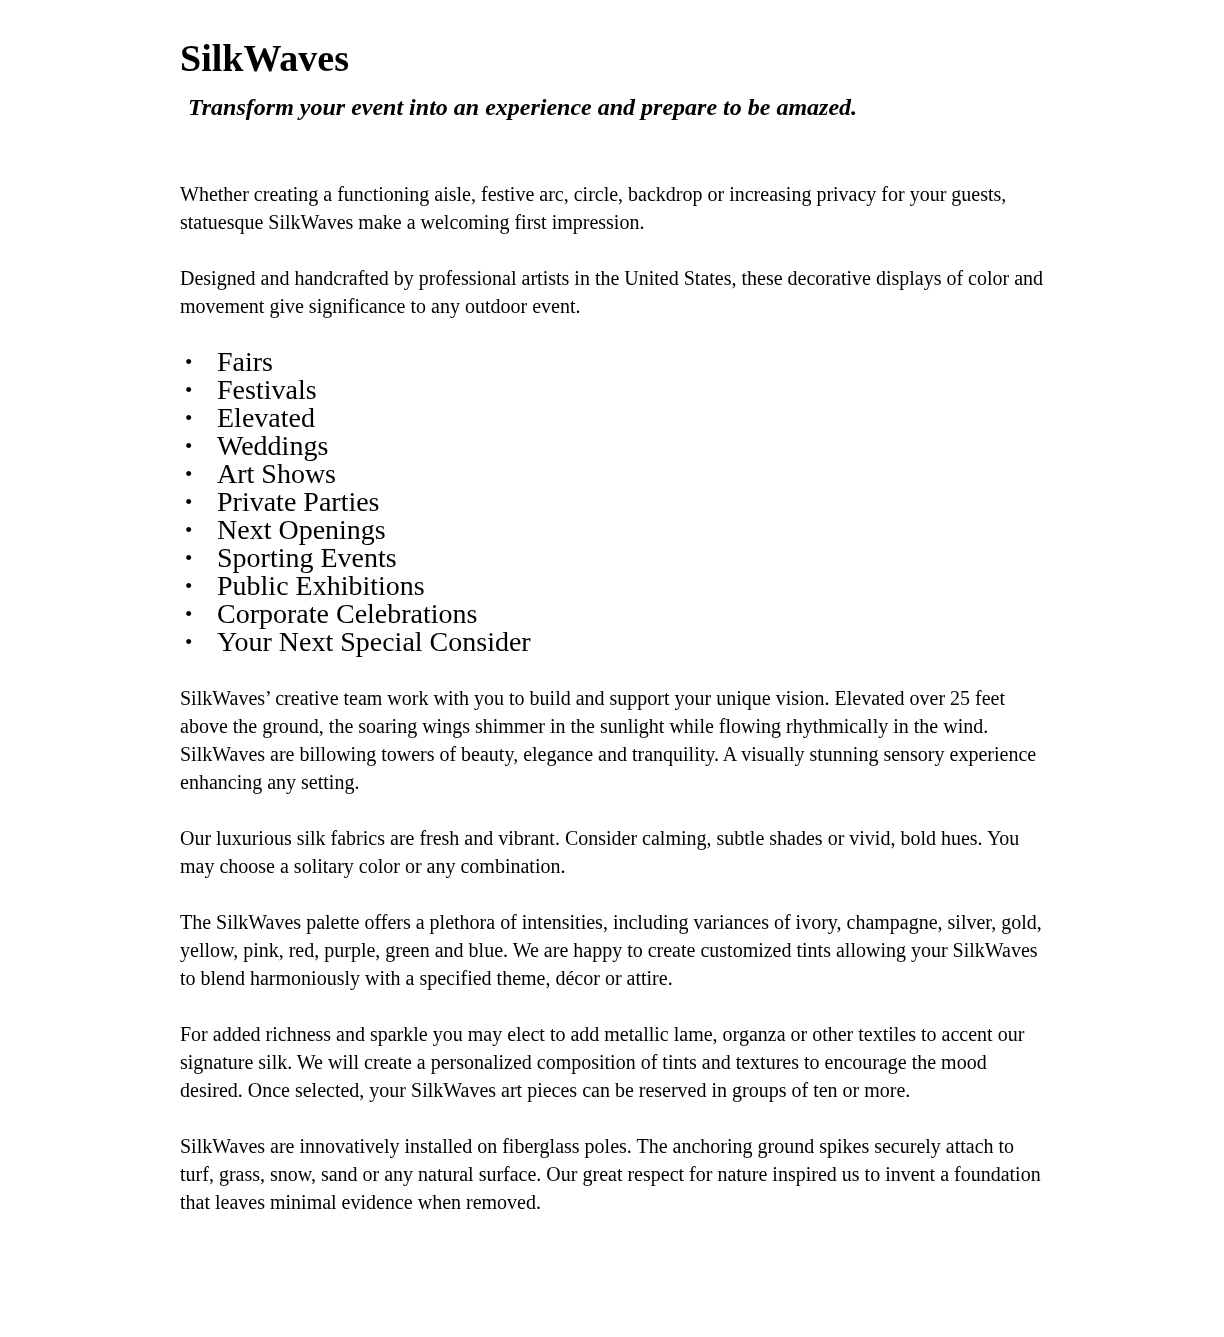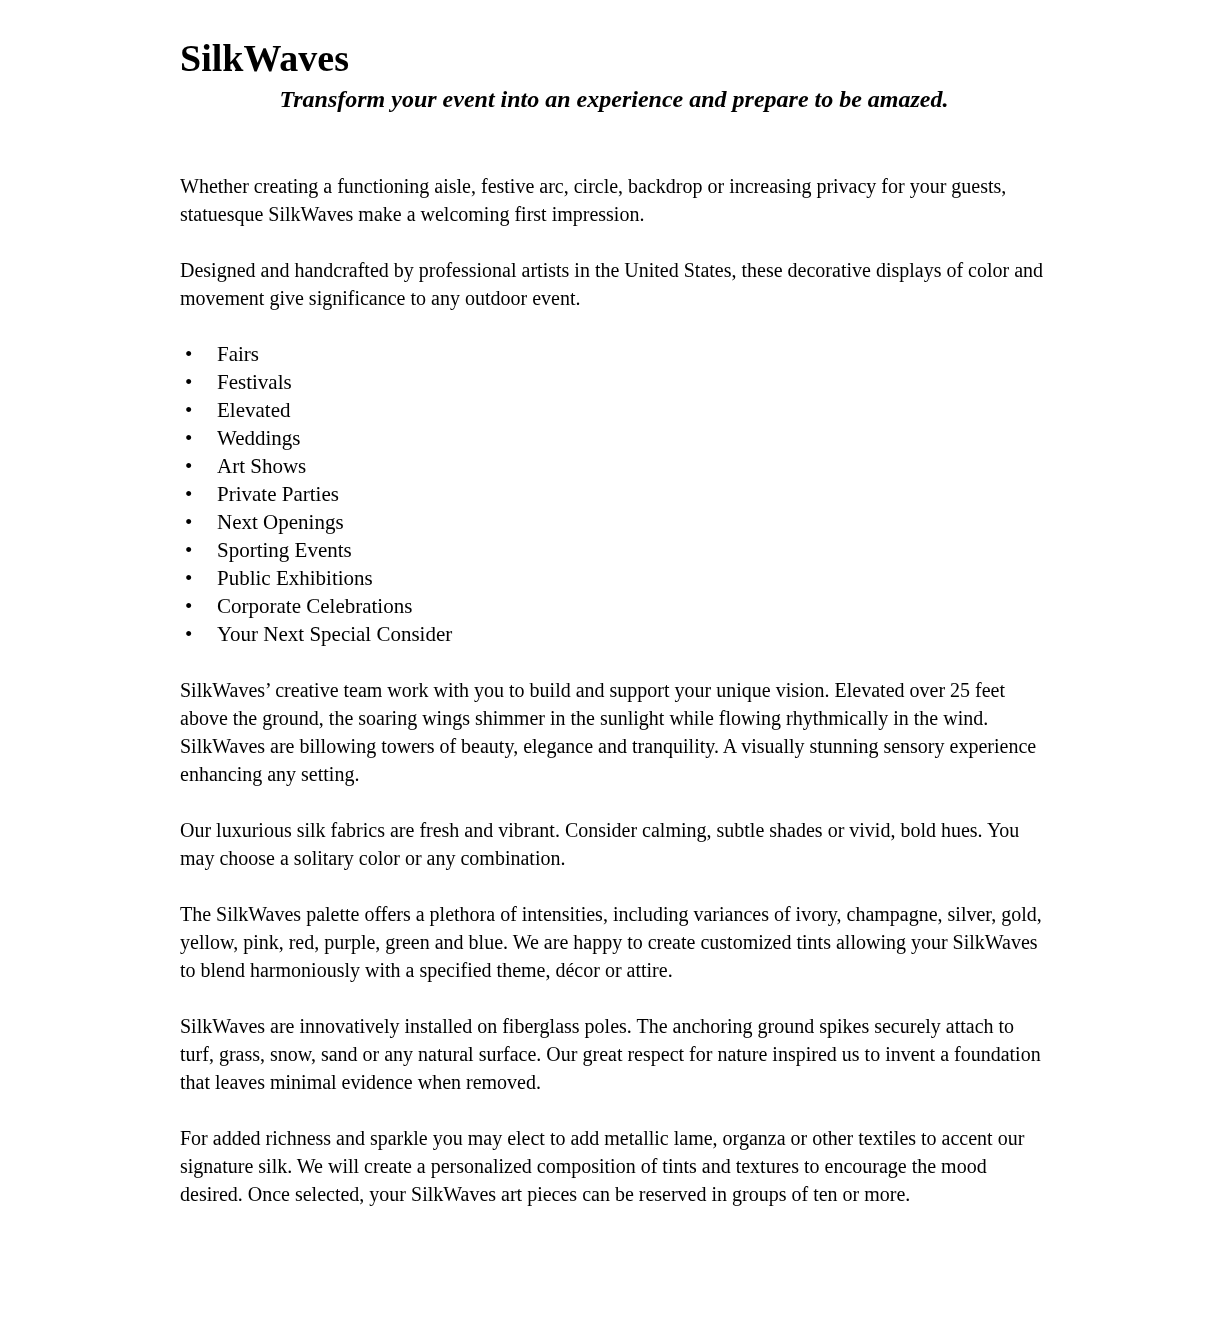--- a/index.html
+++ b/index.html
@@ -22,40 +22,39 @@
     background: #ffffff;
   }
   .doc-title {
     margin: 0;
     font-size: 38px;
     font-weight: bold;
     line-height: 48px;
     letter-spacing: 0;
   }
   .doc-subtitle {
-    margin: 0;
+    margin: 8px;
     font-size: 24px;
     font-weight: bold;
     font-style: italic;
     line-height: 34px;
-    text-align: center;
   }
   .body-par {
     margin: 28px 0;
     font-size: 20px;
     line-height: 28px;
   }
   .first-par {
     margin-top: 56px;
   }
   .event-list {
     margin: 28px 0;
     padding: 0;
     list-style: none;
-    font-size: 21px;
+    font-size: 28px;
     line-height: 28px;
   }
   .event-list li {
     position: relative;
     padding-left: 37px;
   }
   .event-list li::before {
     content: "\2022";
     position: absolute;
     left: 5px;
@@ -89,17 +88,17 @@
     <li>Corporate Celebrations</li>
     <li>Your Next Special Consider</li>
   </ul>
 
   <p class="body-par">SilkWaves’ creative team work with you to build and support your unique vision. Elevated over 25 feet above the ground, the soaring wings shimmer in the sunlight while flowing rhythmically in the wind. SilkWaves are billowing towers of beauty, elegance and tranquility. A visually stunning sensory experience enhancing any setting.</p>
 
   <p class="body-par">Our luxurious silk fabrics are fresh and vibrant. Consider calming, subtle shades or vivid, bold hues. You may choose a solitary color or any combination.</p>
 
   <p class="body-par">The SilkWaves palette offers a plethora of intensities, including variances of ivory, champagne, silver, gold, yellow, pink, red, purple, green and blue. We are happy to create customized tints allowing your SilkWaves to blend harmoniously with a specified theme, décor or attire.</p>
 
+  <p class="body-par">For added richness and sparkle you may elect to add metallic lame, organza or other textiles to accent our signature silk. We will create a personalized composition of tints and textures to encourage the mood desired. Once selected, your SilkWaves art pieces can be reserved in groups of ten or more.</p>
+
   <p class="body-par">SilkWaves are innovatively installed on fiberglass poles. The anchoring ground spikes securely attach to turf, grass, snow, sand or any natural surface. Our great respect for nature inspired us to invent a foundation that leaves minimal evidence when removed.</p>
-
-  <p class="body-par">For added richness and sparkle you may elect to add metallic lame, organza or other textiles to accent our signature silk. We will create a personalized composition of tints and textures to encourage the mood desired. Once selected, your SilkWaves art pieces can be reserved in groups of ten or more.</p>
 
 </div>
 
 </body></html>

